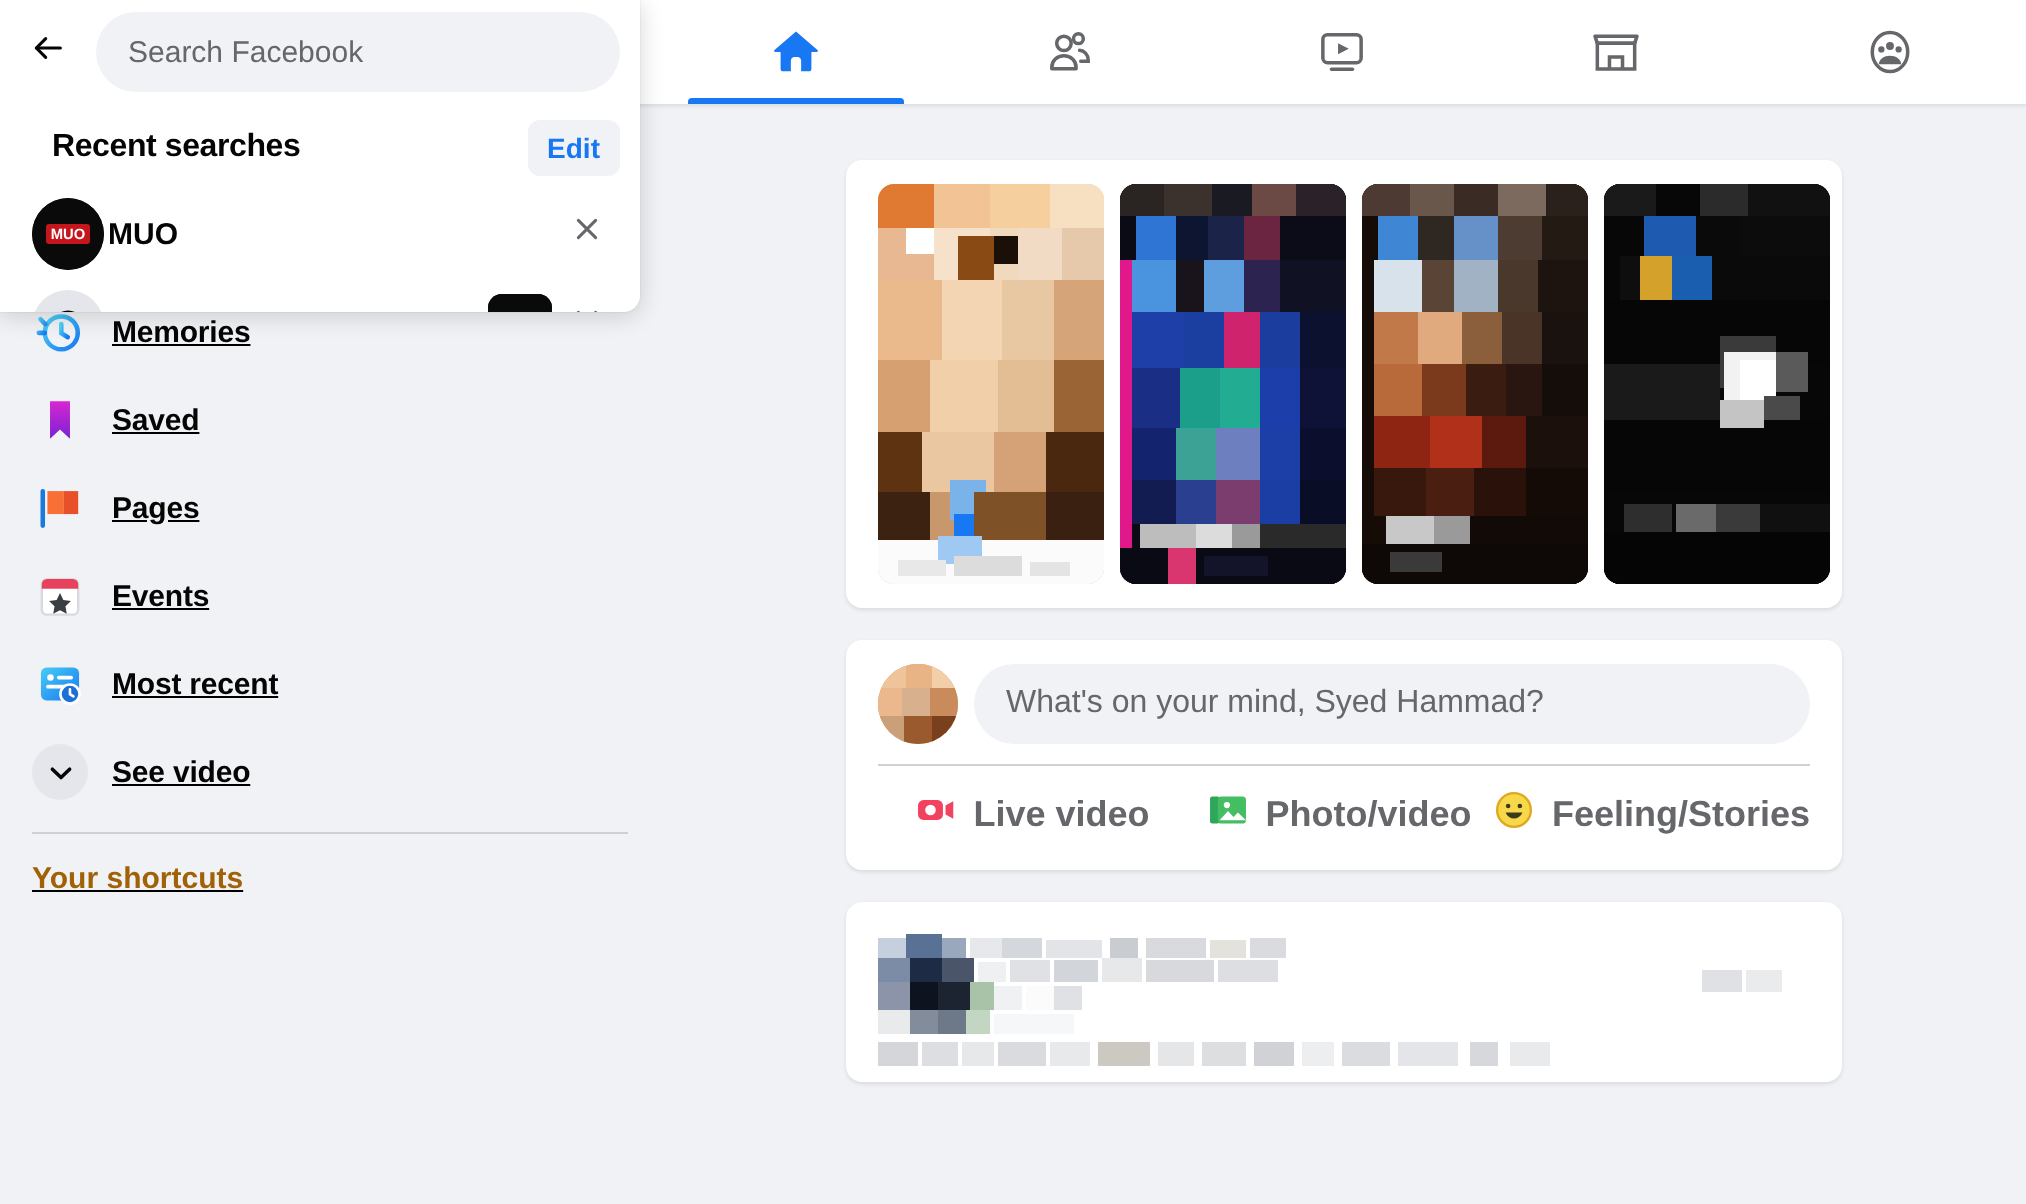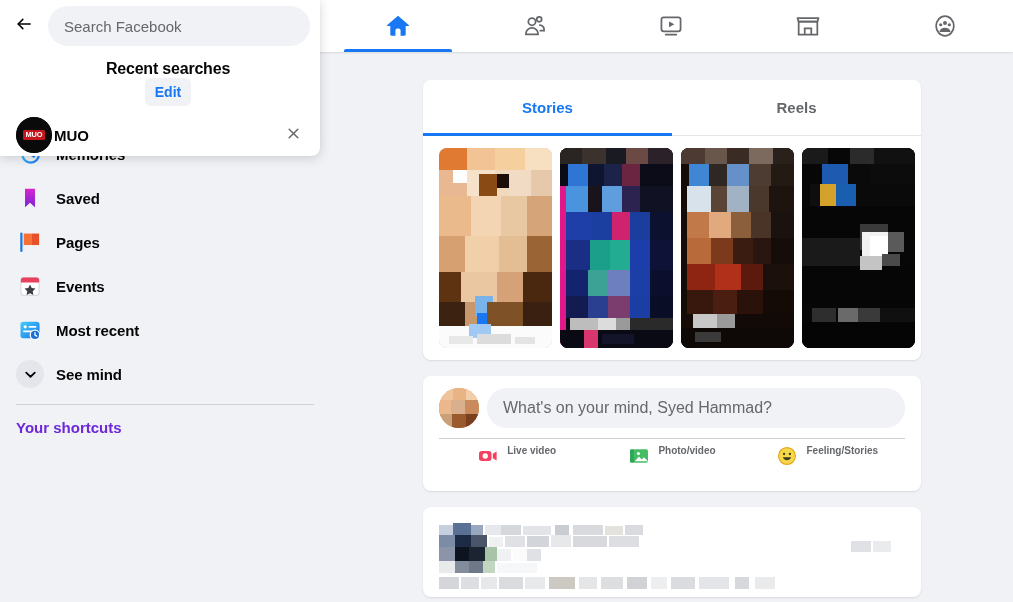--- a/index.html
+++ b/index.html
@@ -33,25 +33,26 @@
   .nav-tab .underline {
     position: absolute; bottom: 0; left: 50%; transform: translateX(-50%);
     width: 108px; height: 3px; border-radius: 2px 2px 0 0;
     background: #1877f2; display: none;
   }
   .nav-tab.active .underline { display: block; }
   .nav-tab svg { display: block; }
 
   
   .sidebar {
-    position: absolute; left: 0; top: 40px;
+    position: absolute; left: 0; top: 52px;
     width: 330px; height: 550px;
     background: #f0f2f5;
     padding: 4px 8px 0 8px;
     overflow: hidden;
+    text-decoration: underline;
   }
   .side-item {
     display: flex; align-items: center;
     height: 44px; padding: 0 8px;
     border-radius: 8px; cursor: pointer;
     gap: 12px;
   }
   .side-icon {
     width: 28px; height: 28px;
     flex: 0 0 28px;
@@ -65,21 +66,21 @@
     width: 28px; height: 28px; border-radius: 50%;
     background: #e4e6eb;
     display: flex; align-items: center; justify-content: center;
     flex: 0 0 28px;
   }
   .side-divider {
     height: 1px; background: #ced0d4;
     margin: 8px 8px 10px 8px;
   }
   .shortcuts-title {
-    font-size: 15px; font-weight: 600; color: #6d28d9;
+    font-size: 15px; font-weight: 600; color: #a16207;
     padding: 4px 8px;
   }
 
   
   .search-panel {
     position: absolute; left: 0; top: 0;
     width: 320px; height: 156px;
     background: #ffffff;
     border-radius: 0 0 8px 0;
     box-shadow: 0 2px 12px rgba(0,0,0,0.16), 0 0 1px rgba(0,0,0,0.12);
@@ -106,21 +107,20 @@
     border: none; outline: none; background: transparent;
     font-family: "Liberation Sans", sans-serif;
     font-size: 15px; color: #050505;
     width: 100%;
   }
   .search-input::placeholder { color: #65676b; }
 
   .recent-head {
     display: flex; align-items: center; justify-content: space-between;
     padding: 8px 10px 6px 26px;
-    flex-direction: column;
   }
   .recent-title {
     font-size: 16px; font-weight: 700; color: #050505;
     letter-spacing: -0.2px;
   }
   .edit-btn {
     font-size: 14px; font-weight: 600; color: #1877f2;
     background: #f0f2f5;
     padding: 6px 10px; border-radius: 6px;
     cursor: pointer;
@@ -213,23 +213,23 @@
   .comp-input {
     flex: 1 1 auto; height: 40px;
     background: #f0f2f5; border-radius: 20px;
     display: flex; align-items: center; padding: 0 16px;
     font-size: 16px; color: #65676b; cursor: pointer;
   }
   .comp-divider { height: 1px; background: #ced0d4; margin: 10px 0 6px 0; }
   .comp-actions { display: flex; }
   .comp-action {
     flex: 1 1 0;
-    display: flex; justify-content: center;
+    display: flex; align-items: center; justify-content: center;
     gap: 8px; height: 36px; border-radius: 8px; cursor: pointer;
-    font-size: 10px; font-weight: 600; color: #65676b;
+    font-size: 18px; font-weight: 600; color: #65676b;
   }
   .comp-action svg { flex: 0 0 auto; }
 
   
   .post-card { margin-top: 16px; padding: 12px 16px; height: 90px; overflow: hidden; }
   .post-inner { position: relative; height: 70px; }
 </style>
 </head>
 <body>
 
@@ -407,41 +407,31 @@
       </span>
       <span class="side-label">Most recent</span>
     </div>
 
     <div class="side-item">
       <span class="see-more-circle">
         <svg width="15" height="15" viewBox="0 0 16 16" fill="none" stroke="#050505" stroke-width="1.9" stroke-linecap="round" stroke-linejoin="round">
           <path d="M3.4 6L8 10.4 12.6 6"></path>
         </svg>
       </span>
-      <span class="side-label">See mind</span>
+      <span class="side-label">See video</span>
     </div>
 
     <div class="side-divider"></div>
 
     <div class="shortcuts-title">Your shortcuts</div>
   </div>
 
   <div class="feed">
 
     <div class="card stories-card">
-      <div class="st-tabs">
-        <div class="st-tab active">
-          <span>Stories</span>
-          <div class="st-underline"></div>
-        </div>
-        <div class="st-tab">
-          <span>Reels</span>
-
-        </div>
-      </div>
 
       <div class="st-strip">
 
         <div class="story" style="background:#e8c9a8;">
           <svg width="113" height="200" viewBox="0 0 113 200" preserveAspectRatio="none" shape-rendering="crispEdges">
             <rect width="113" height="200" fill="#f0d9bd"></rect>
             <rect x="0" y="0" width="28" height="22" fill="#e07a33"></rect>
             <rect x="28" y="0" width="28" height="22" fill="#f2c395"></rect>
             <rect x="56" y="0" width="30" height="22" fill="#f6cf9e"></rect>
             <rect x="86" y="0" width="27" height="22" fill="#f7e0c2"></rect>

